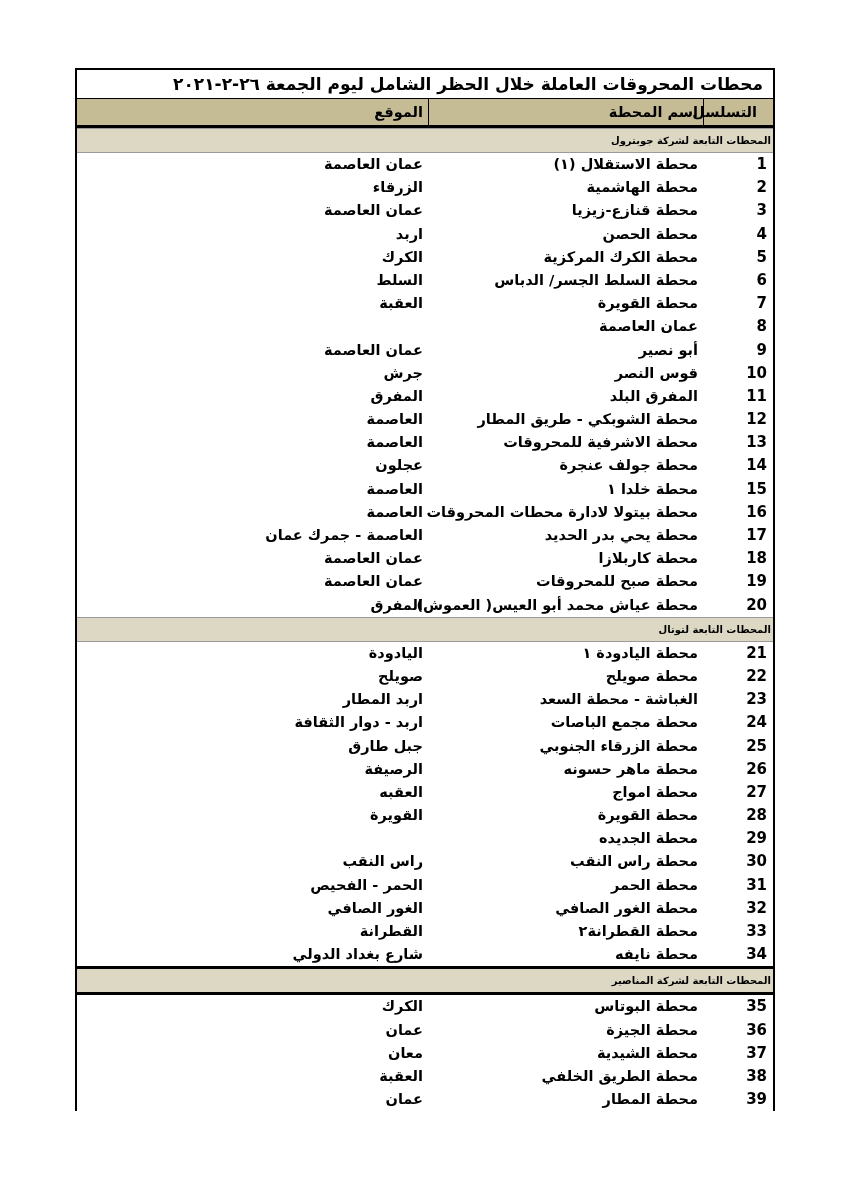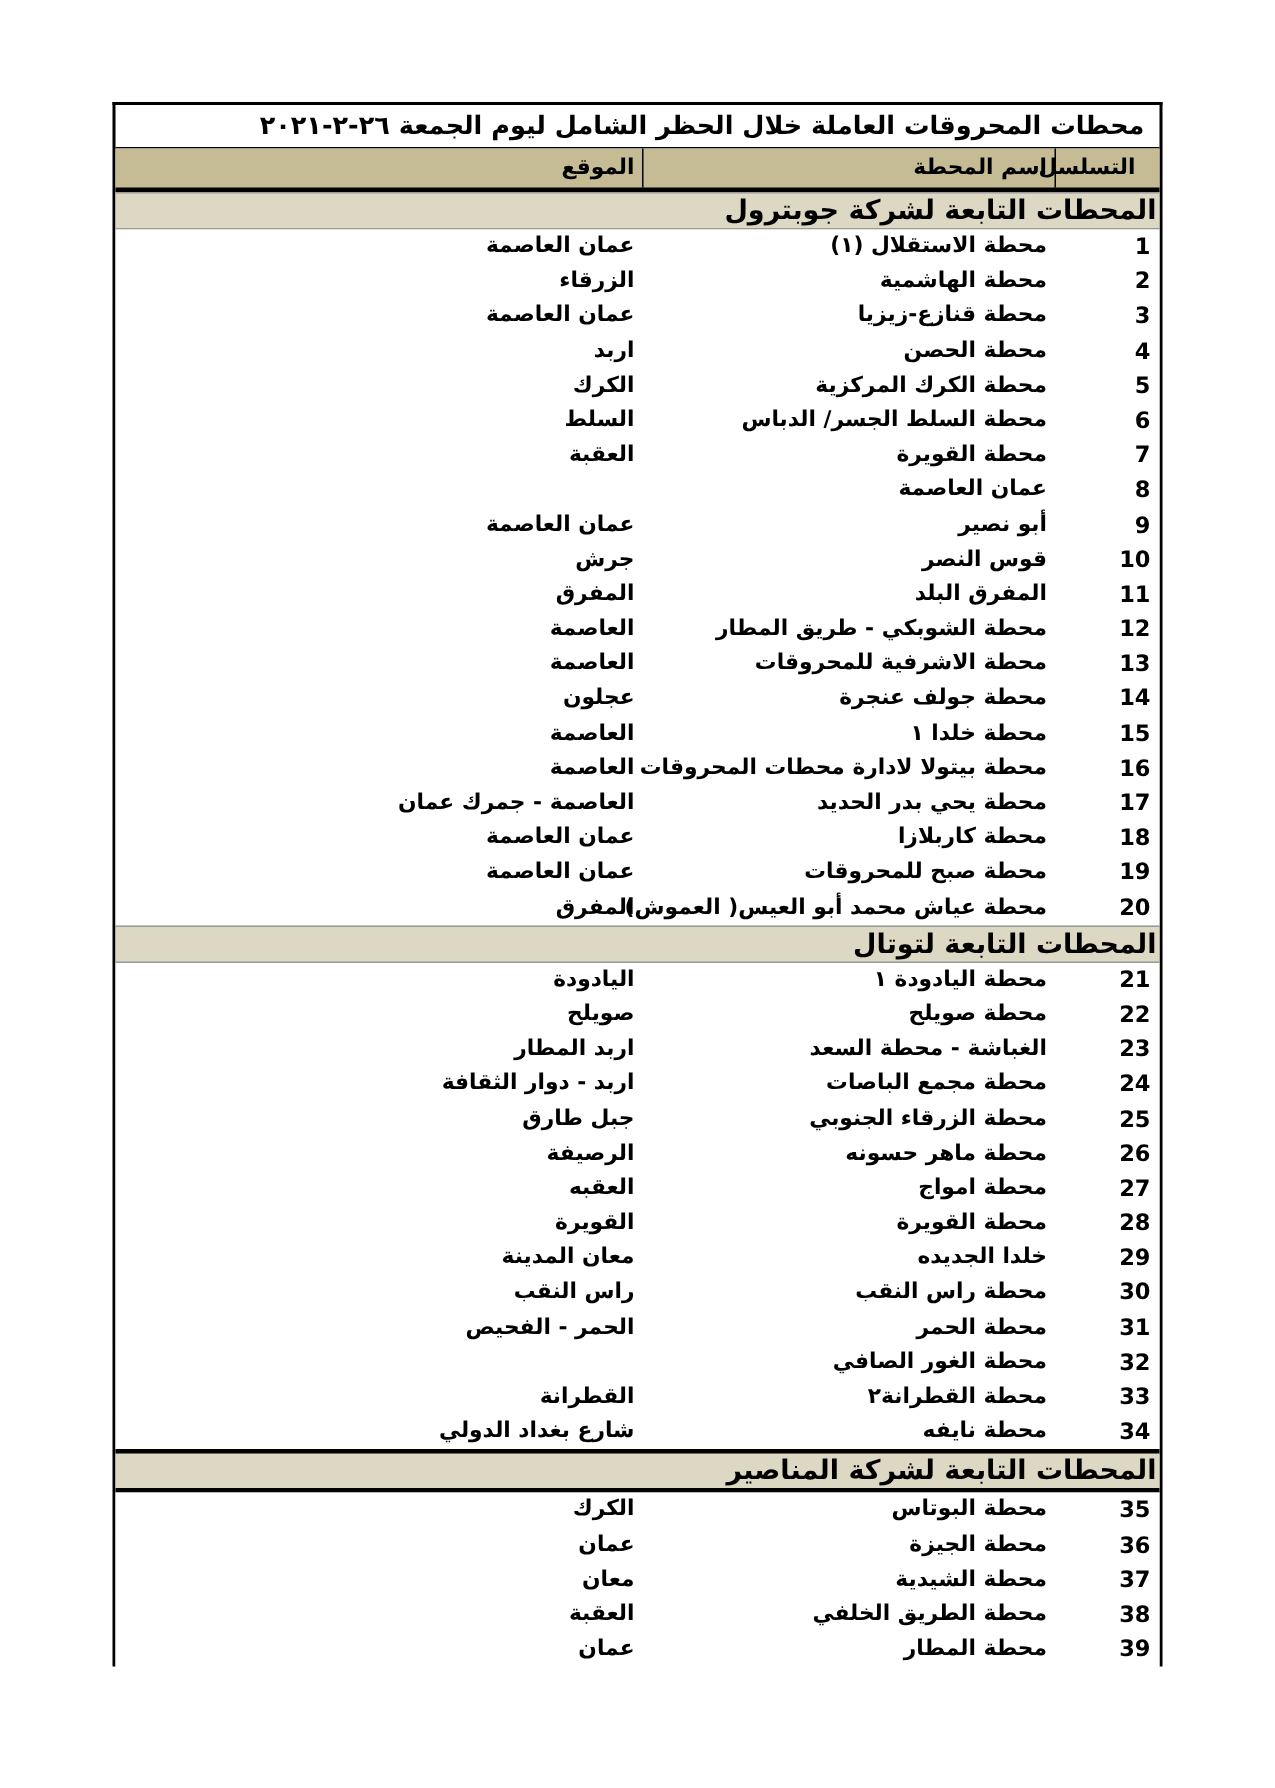--- a/index.html
+++ b/index.html
@@ -48,21 +48,21 @@
     box-sizing:border-box;
     overflow:visible;
   }
   .serial-cell { padding-right:6px; }
   .header-row .serial-cell { padding-right:16px; }
   .band {
     height:23px; line-height:23px;
     background:#dcd8c3;
     border-top:1px solid #9a9a9a;
     border-bottom:1px solid #9a9a9a;
-    font-size:18px; font-weight:bold;
+    font-size:10px; font-weight:bold;
     padding-right:2px;
     white-space:nowrap;
   }
   .band-heavy {
     border-top:3px solid #000;
     border-bottom:3px solid #000;
   }
   .row {
     display:grid;
     grid-template-columns:70px 275px 1fr;
@@ -224,36 +224,36 @@
           <div class="cell station-name-cell">محطة امواج</div>
           <div class="cell location-cell">العقبه</div>
         </div>
         <div class="row">
           <div class="cell serial-cell">28</div>
           <div class="cell station-name-cell">محطة القويرة</div>
           <div class="cell location-cell">القويرة</div>
         </div>
         <div class="row">
           <div class="cell serial-cell">29</div>
-          <div class="cell station-name-cell">خلدا الجديده</div>
-          <div class="cell location-cell">معان المدينة</div>
+          <div class="cell station-name-cell">محطة الجديده</div>
         </div>
         <div class="row">
           <div class="cell serial-cell">30</div>
           <div class="cell station-name-cell">محطة راس النقب</div>
           <div class="cell location-cell">راس النقب</div>
         </div>
         <div class="row">
           <div class="cell serial-cell">31</div>
           <div class="cell station-name-cell">محطة الحمر</div>
           <div class="cell location-cell">الحمر - الفحيص</div>
         </div>
         <div class="row">
           <div class="cell serial-cell">32</div>
           <div class="cell station-name-cell">محطة الغور الصافي</div>
+          <div class="cell location-cell">الغور الصافي</div>
         </div>
         <div class="row">
           <div class="cell serial-cell">33</div>
           <div class="cell station-name-cell">محطة القطرانة٢</div>
           <div class="cell location-cell">القطرانة</div>
         </div>
         <div class="row">
           <div class="cell serial-cell">34</div>
           <div class="cell station-name-cell">محطة نايفه</div>
           <div class="cell location-cell">شارع بغداد الدولي</div>

